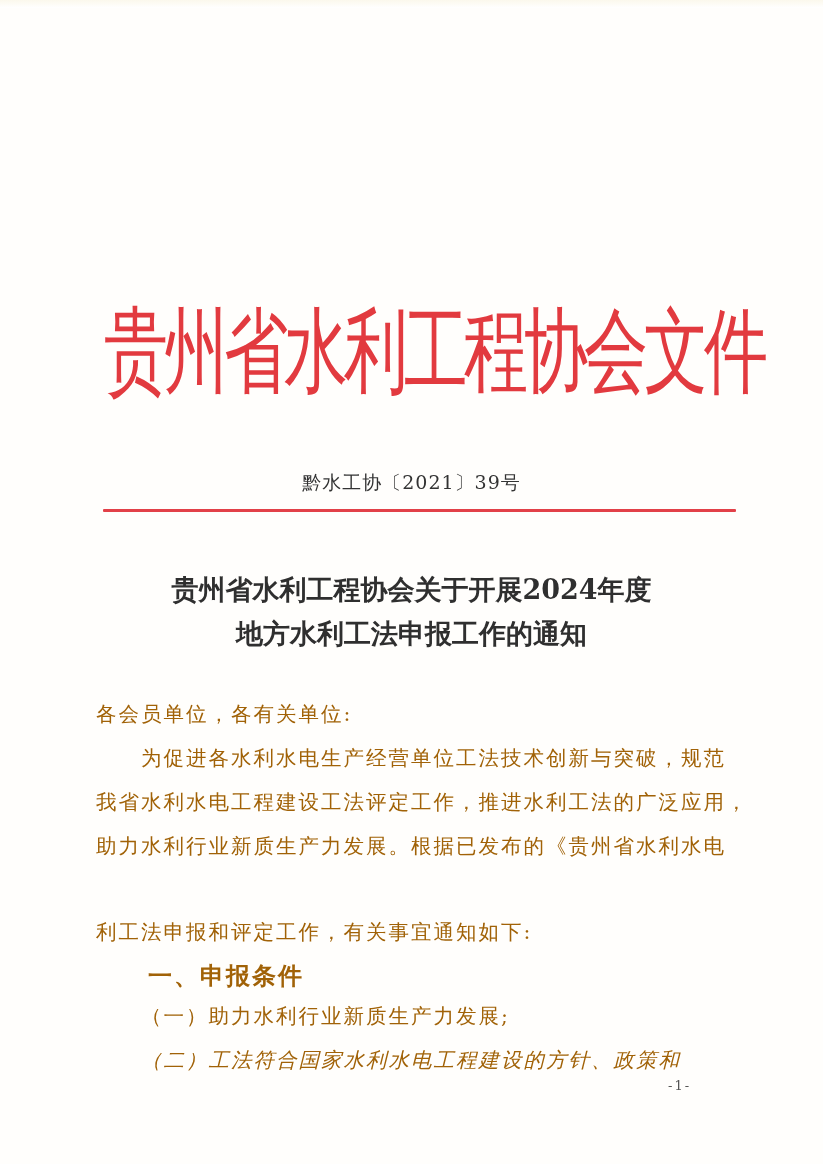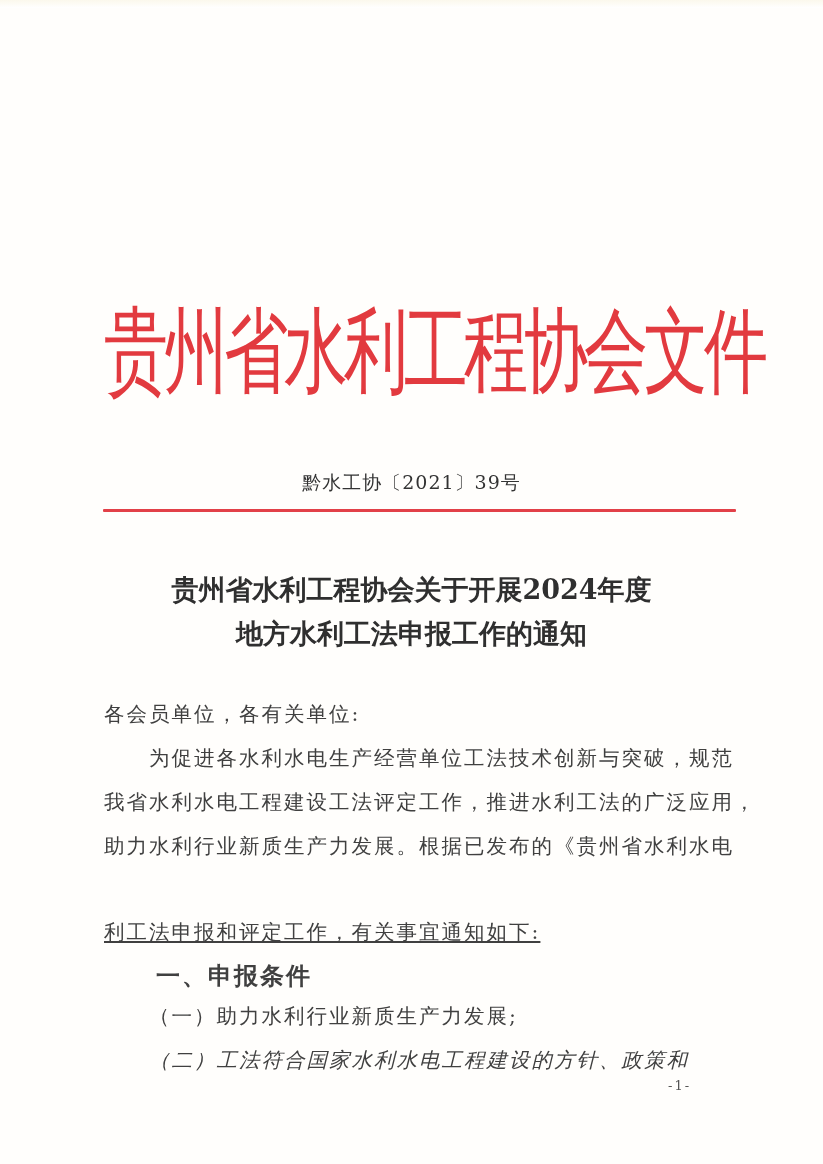--- a/index.html
+++ b/index.html
@@ -14,21 +14,21 @@
                   white-space: nowrap; transform: scaleY(1.45); transform-origin: left center;
                   text-align: left; }
     .doc-number { position: absolute; left: 0; width: 823px; top: 470px; text-align: center;
                   font-size: 19px; color: #333; letter-spacing: 1px; }
     .red-rule { position: absolute; left: 103px; top: 509px; width: 633px; height: 3px;
                 background: #e24048; border-radius: 1px; }
     .title { position: absolute; left: 0; width: 823px; text-align: center;
              font-weight: bold; font-size: 27px; color: #2f2f2f; letter-spacing: 0px; }
     .title.l1 { top: 572px; }
     .title.l2 { top: 616px; }
-    .body-text { position: absolute; left: 104px; width: 640px; font-size: 20.5px; color: #404040;
+    .body-text { position: absolute; left: 96px; width: 640px; font-size: 20.5px; color: #a16207;
                  letter-spacing: 2px; white-space: nowrap; }
     .bold-head { font-weight: bold; font-family: "DejaVu Sans", "Liberation Sans", sans-serif; font-size: 24px; }
     .page-num { position: absolute; left: 668px; top: 1078px; font-size: 13px; color: #555; letter-spacing: 2px; }
   </style>
 </head>
 <body>
 
 <div class="page">
   <div class="top-edge"></div>
 
@@ -39,21 +39,21 @@
   <div class="red-rule"></div>
 
   <div class="title l1">贵州省水利工程协会关于开展2024年度</div>
   <div class="title l2">地方水利工法申报工作的通知</div>
 
   <div class="body-text" style="top:700px;">各会员单位，各有关单位:</div>
 
   <div class="body-text" style="top:788px;">我省水利水电工程建设工法评定工作，推进水利工法的广泛应用，</div>
   <div class="body-text" style="top:744px;">　　为促进各水利水电生产经营单位工法技术创新与突破，规范</div>
   <div class="body-text" style="top:832px;">助力水利行业新质生产力发展。根据已发布的《贵州省水利水电</div>
-  <div class="body-text" style="top:918px;text-decoration:underline;">利工法申报和评定工作，有关事宜通知如下:</div>
+  <div class="body-text" style="top:918px;">利工法申报和评定工作，有关事宜通知如下:</div>
 
   <div class="body-text bold-head" style="top:960px;">　　一、申报条件</div>
 
   <div class="body-text" style="top:1002px;">　　（一）助力水利行业新质生产力发展;</div>
   <div class="body-text" style="top:1046px;font-style:italic;">　　（二）工法符合国家水利水电工程建设的方针、政策和</div>
 
   <div class="page-num">-1-</div>
 </div>
 
 </body></html>

